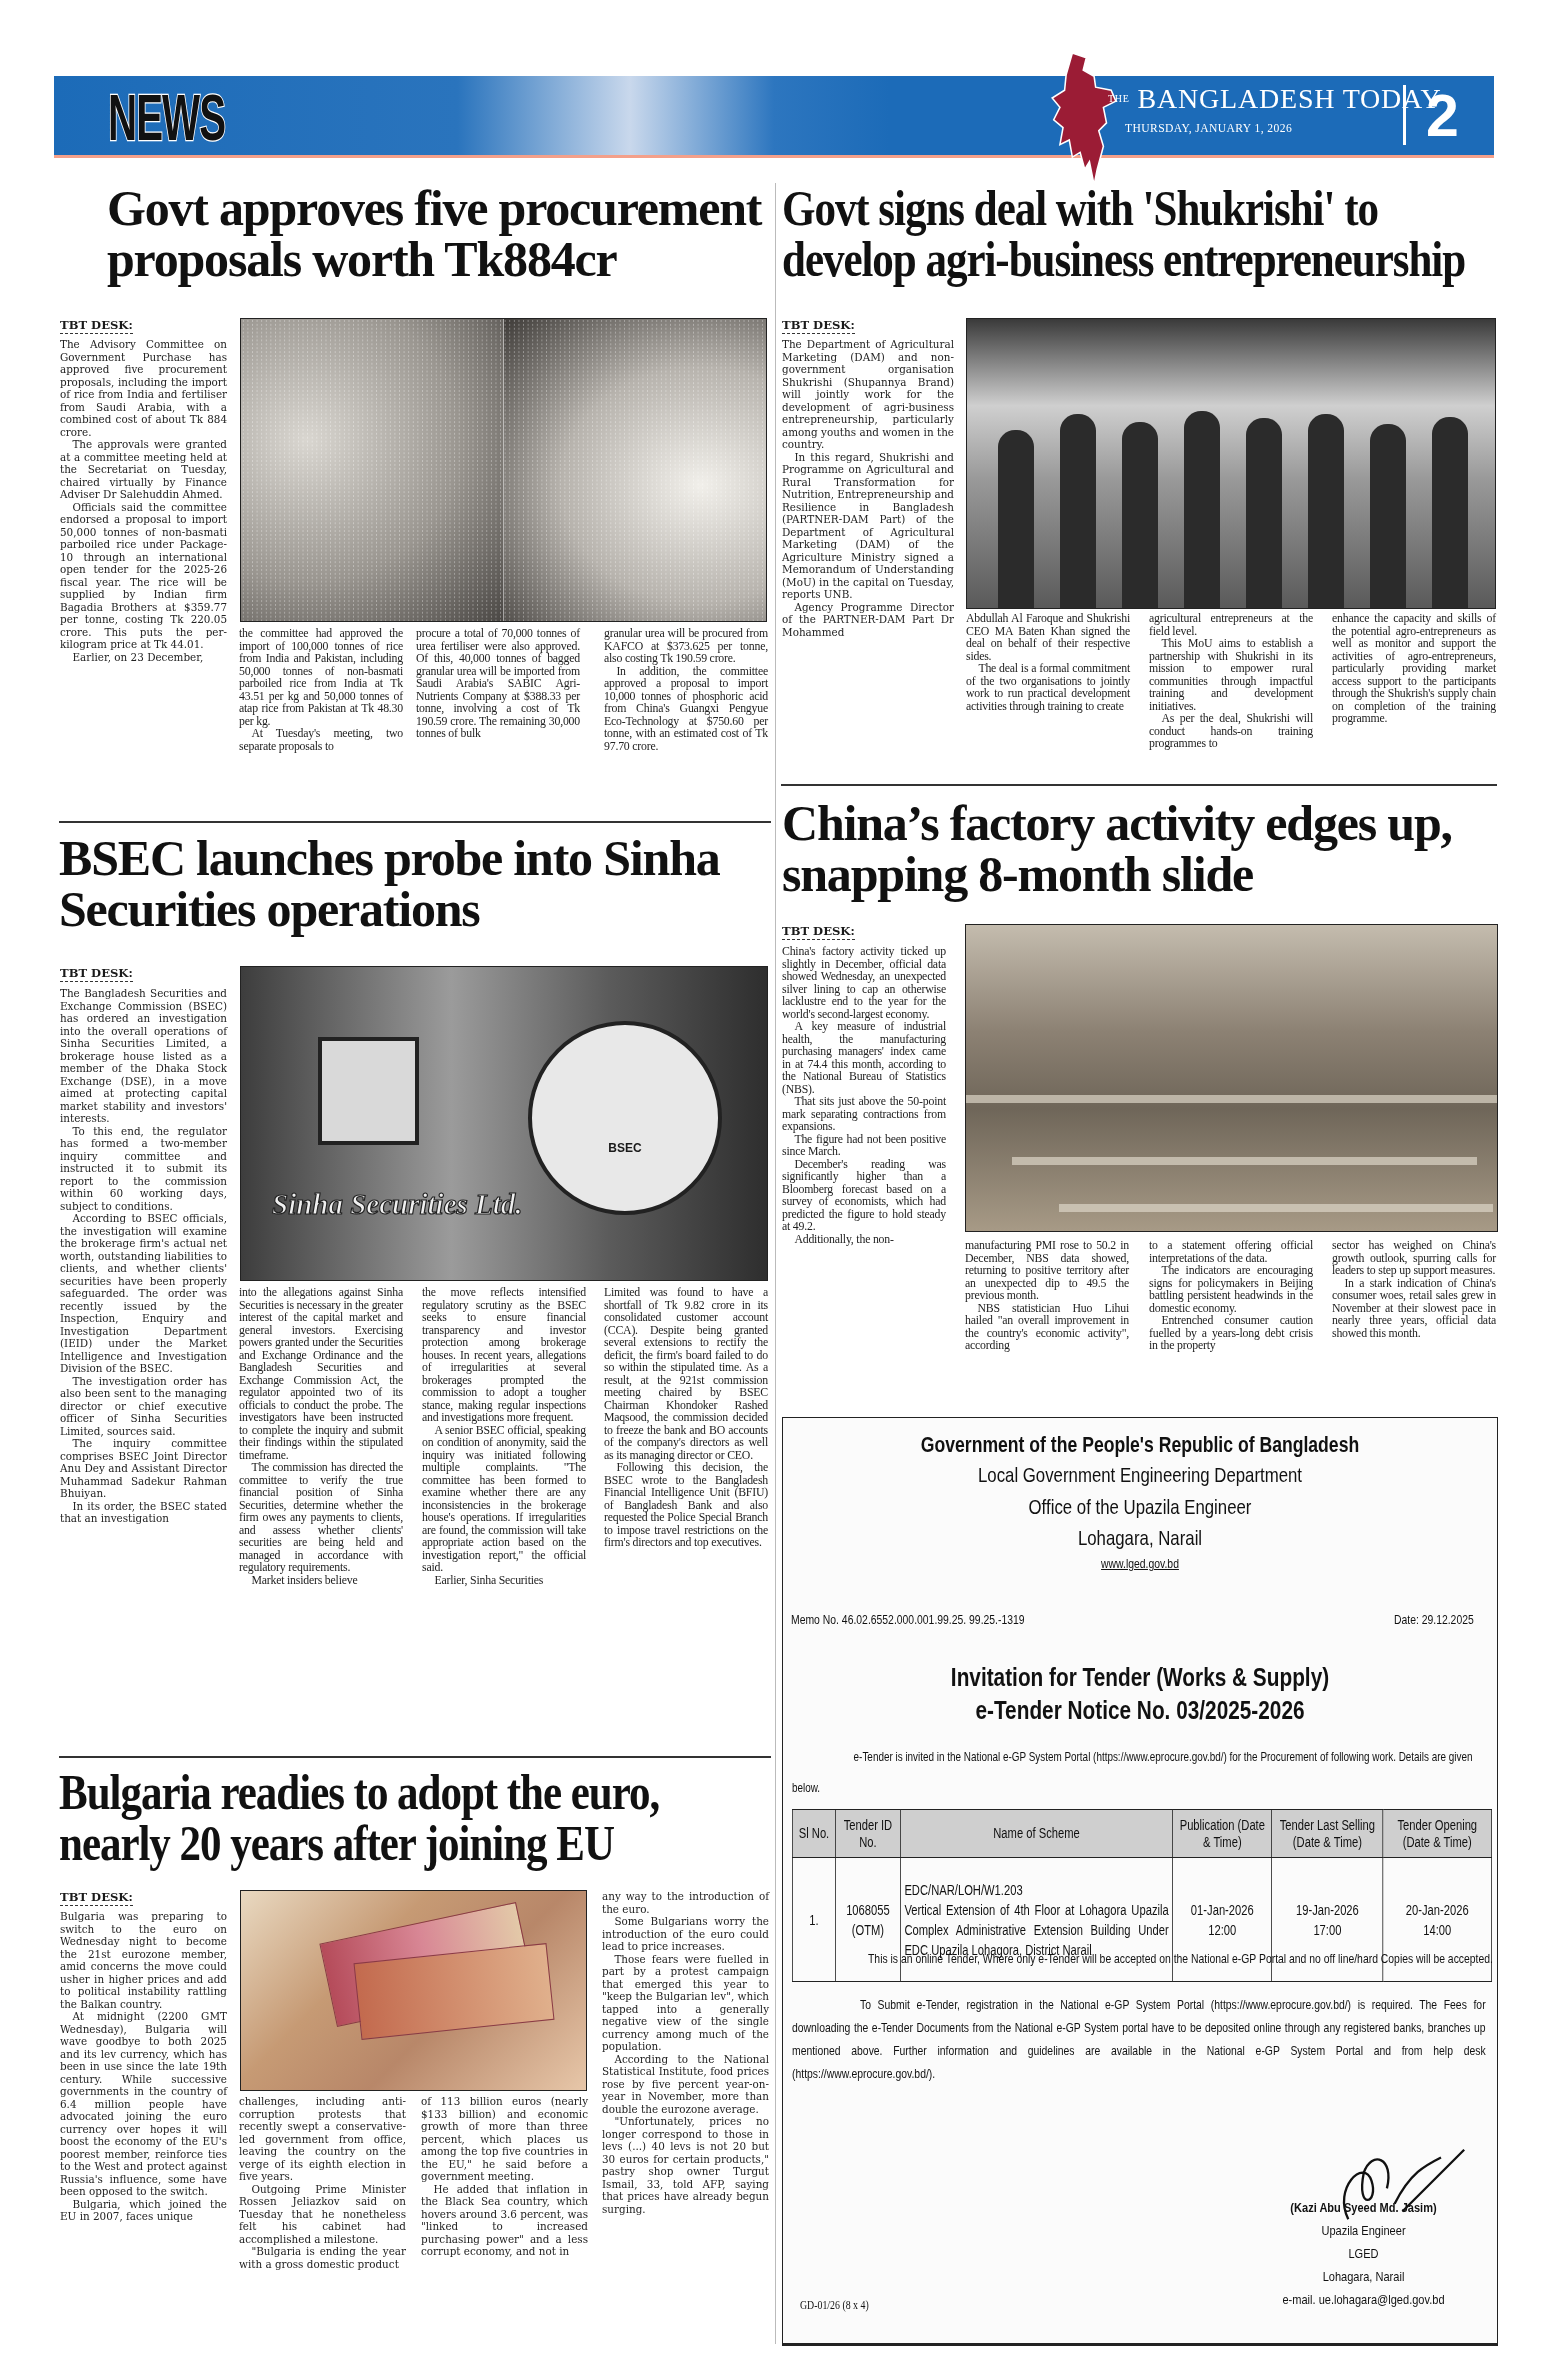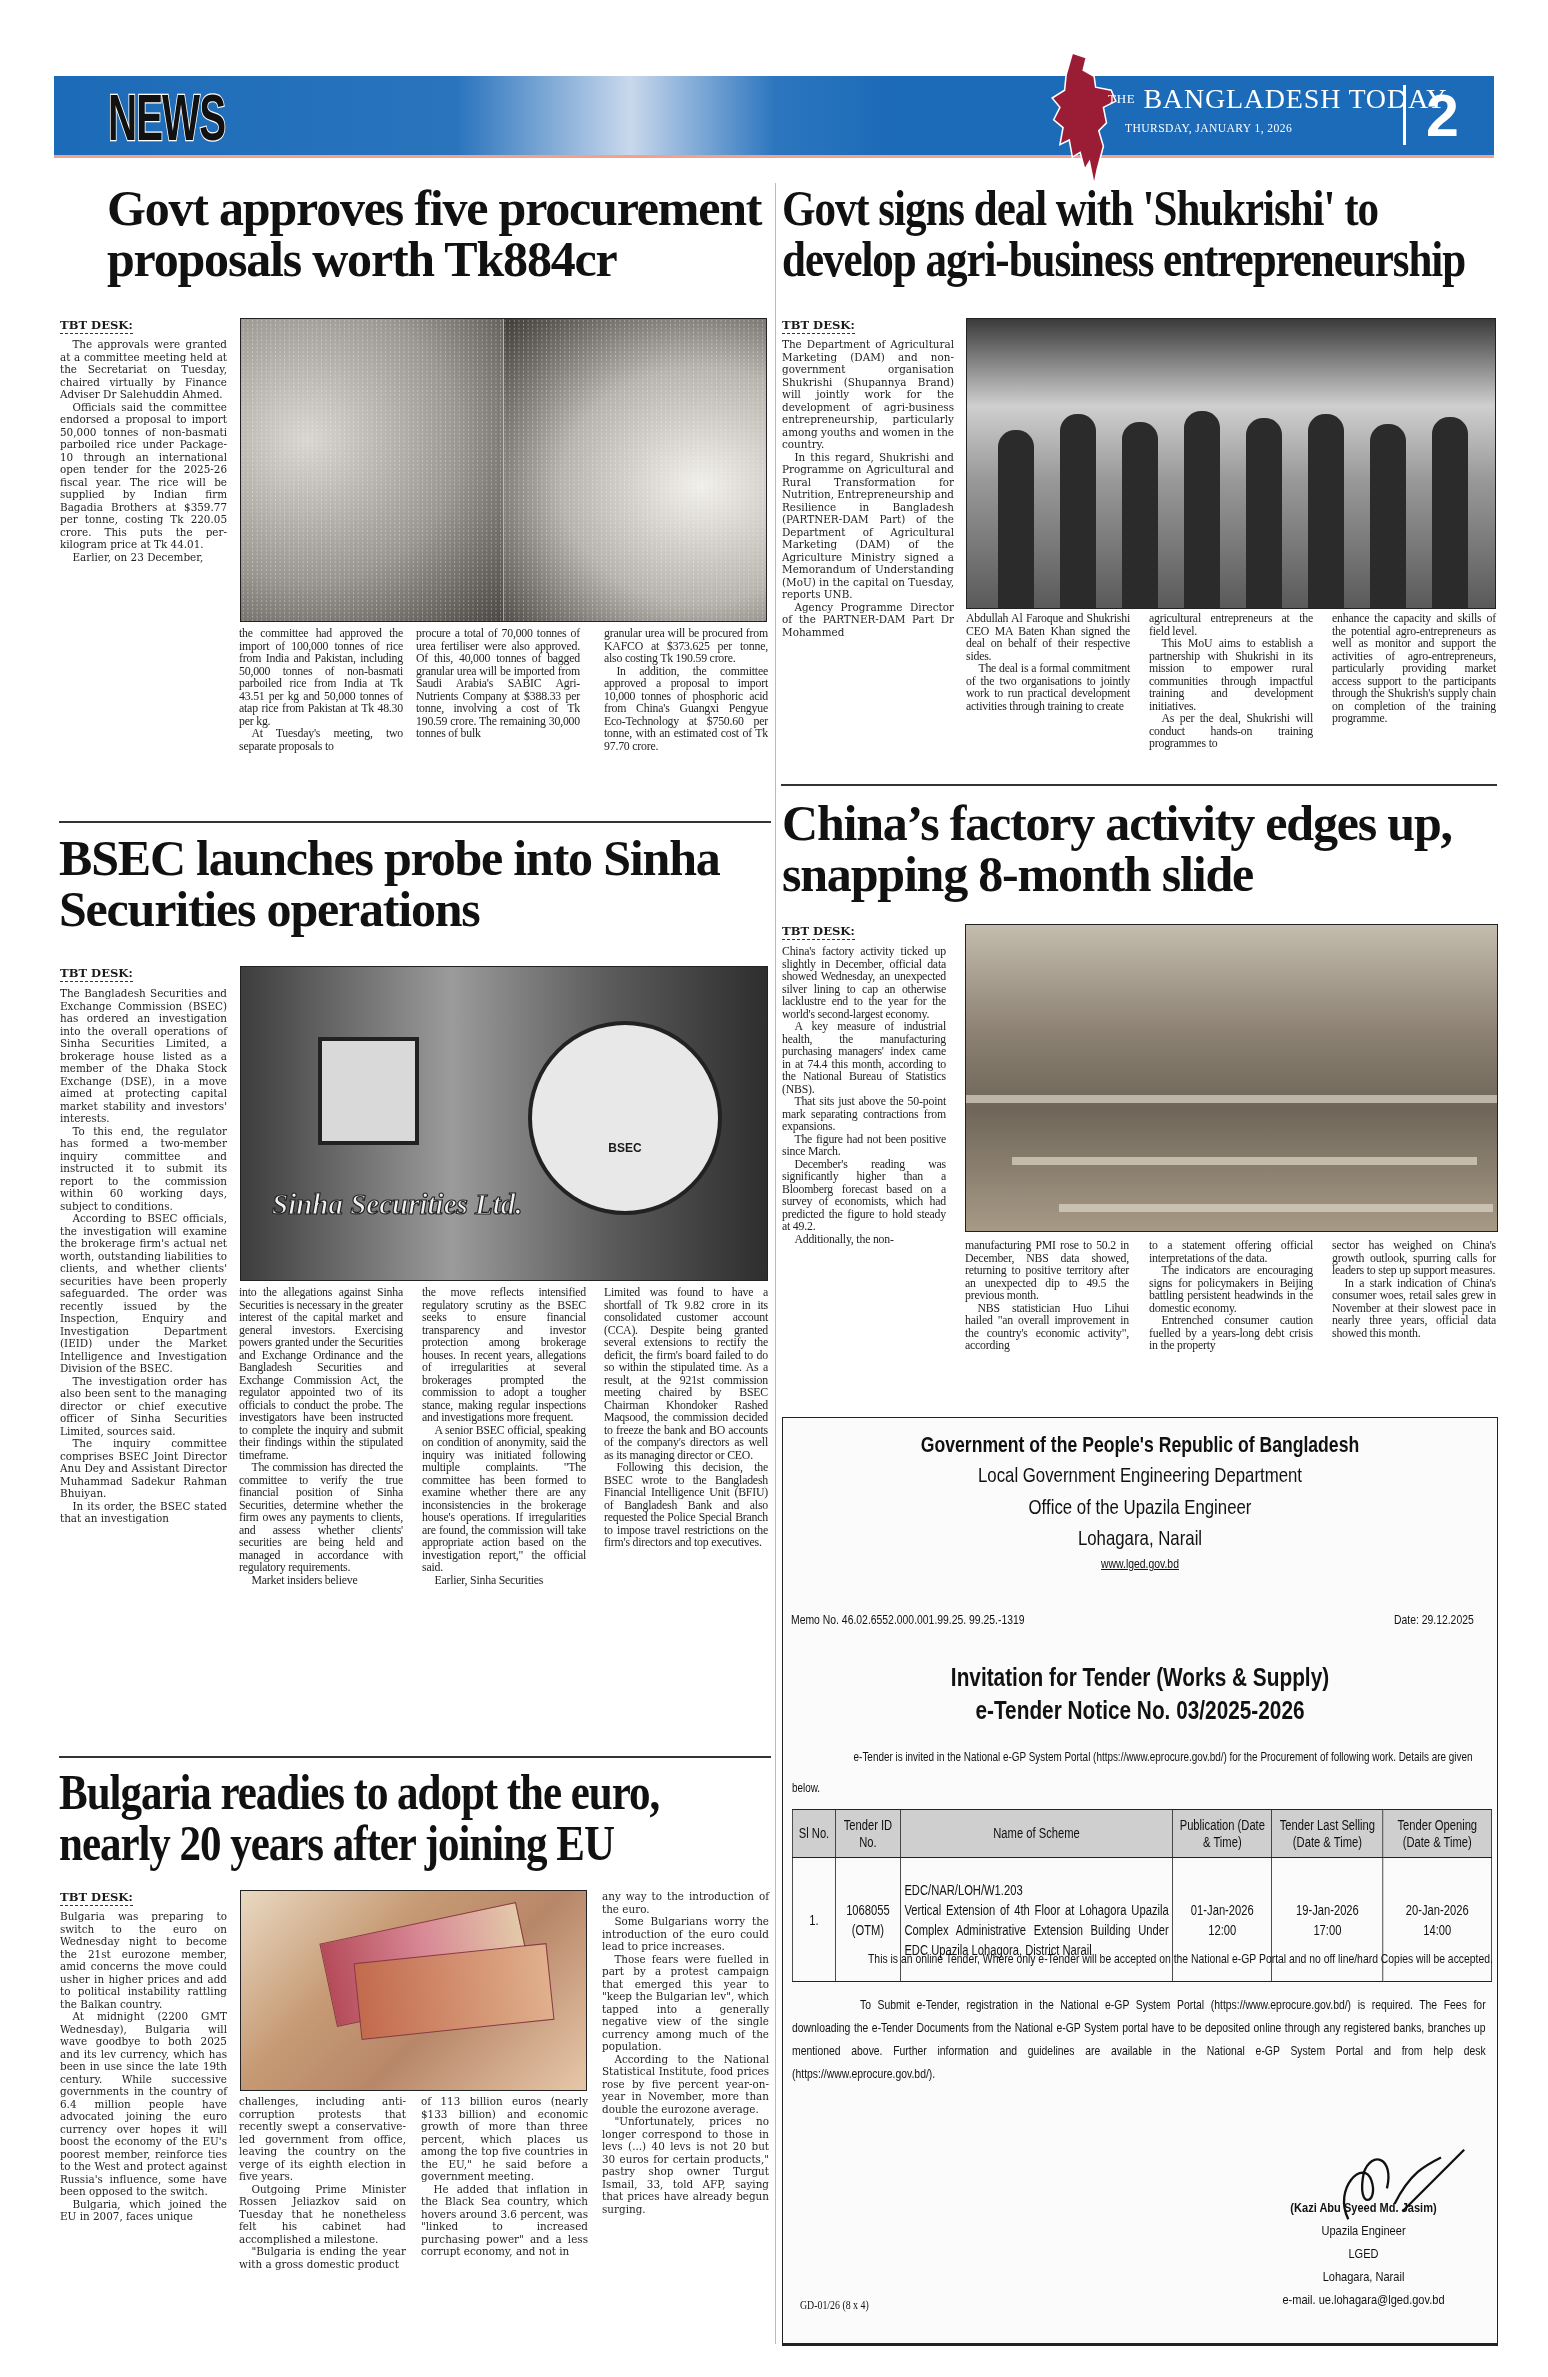--- a/index.html
+++ b/index.html
@@ -9,21 +9,21 @@
   
   .masthead { position: absolute; left: 54px; top: 76px; width: 1440px; height: 82px;
     background: linear-gradient(90deg, #1c6bb8 0%, #2a74bd 28%, #c9d8ec 40%, #2d76bf 50%, #1c6bb8 58%, #1c6bb8 100%);
     border-bottom: 3.1px solid #f4a08a; }
   .news-word { position: absolute; left: 54px; top: 6.2px; font-family: "Liberation Sans", sans-serif; font-weight: 900;
     font-size: 65px; letter-spacing: -1.5px; color: #111; transform: scaleX(0.62); transform-origin: left top;
     -webkit-text-stroke: 2.3px #ffffff; paint-order: stroke fill; line-height: 71px; }
   .map-shape { position: absolute; left: 995px; top: -23px; width: 70px; height: 132px; }
   .brand { position: absolute; left: 1057px; top: 6.2px; width: 279px; height: 70px; color: #fff; }
   .brand-name { font-family: "Liberation Serif", serif; font-size: 28px; letter-spacing: 0.8px; line-height: 34px; white-space: nowrap; }
-  .brand-the { font-size: 13px; vertical-align: top; margin-left: -3.1px; }
+  .brand-the { font-size: 10px; vertical-align: top; margin-left: -3.1px; }
   .brand-date { font-family: "Liberation Serif", serif; font-size: 11.6px; margin-top: 6.2px; margin-left: 14px; letter-spacing: 0.4px; }
   .mast-divider { position: absolute; left: 1349px; top: 9.3px; width: 3.1px; height: 60px; background: #fff; }
   .page-no { position: absolute; left: 1372px; top: 3.1px; font-family: "Liberation Sans", sans-serif; font-weight: 700;
     font-size: 59px; color: #fff; line-height: 74px; }
 
   
   .headline { position: absolute; font-family: "Liberation Serif", serif; color: #111; line-height: 1.02; letter-spacing: -1.2px; }
   .hl-big { font-size: 50px; }
   .hl-cond { transform: scaleX(0.86); transform-origin: left top; }
   .desk { position: absolute; font-family: "DejaVu Serif", serif; font-weight: 700; font-size: 11.6px;
@@ -89,20 +89,21 @@
     <div class="brand-date">THURSDAY, JANUARY 1, 2026</div>
   </div>
   <div class="mast-divider"></div>
   <div class="page-no">2</div>
 </header>
 
 <article>
   <h1 class="headline hl-big" style="left:59px; top:183px; width:712px;margin-left:48px;">Govt approves five procurement proposals worth Tk884cr</h1>
   <div class="desk" style="left:60px; top:318px;">TBT DESK:</div>
   <div class="col" style="left:60px; top:338px; width:167px;">
+    <p class="noindent">The Advisory Committee on Government Purchase has approved five procurement proposals, including the import of rice from India and fertiliser from Saudi Arabia, with a combined cost of about Tk 884 crore.</p>
     <p>The approvals were granted at a committee meeting held at the Secretariat on Tuesday, chaired virtually by Finance Adviser Dr Salehuddin Ahmed.</p>
     <p>Officials said the committee endorsed a proposal to import 50,000 tonnes of non-basmati parboiled rice under Package-10 through an international open tender for the 2025-26 fiscal year. The rice will be supplied by Indian firm Bagadia Brothers at $359.77 per tonne, costing Tk 220.05 crore. This puts the per-kilogram price at Tk 44.01.</p>
     <p>Earlier, on 23 December,</p>
   </div>
   <div class="photo photo-rice" style="left:240px; top:318px; width:527px; height:304px;"></div>
   <div class="col cond" style="left:239px; top:627px; width:164px;">
     <p class="noindent">the committee had approved the import of 100,000 tonnes of rice from India and Pakistan, including 50,000 tonnes of non-basmati parboiled rice from India at Tk 43.51 per kg and 50,000 tonnes of atap rice from Pakistan at Tk 48.30 per kg.</p>
     <p>At Tuesday's meeting, two separate proposals to</p>
   </div>
   <div class="col cond" style="left:416px; top:627px; width:164px;">

